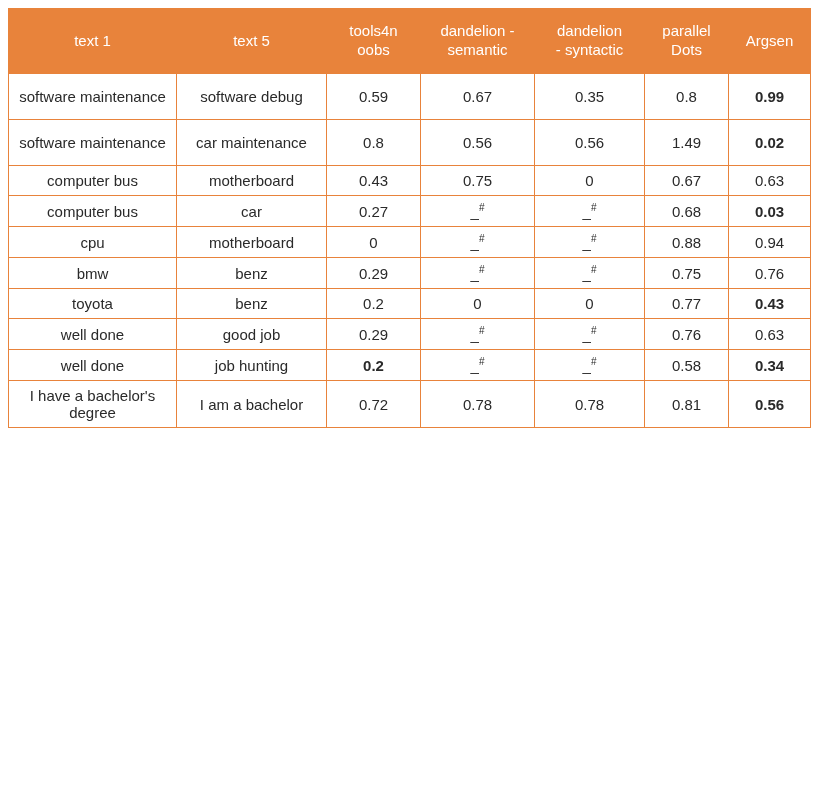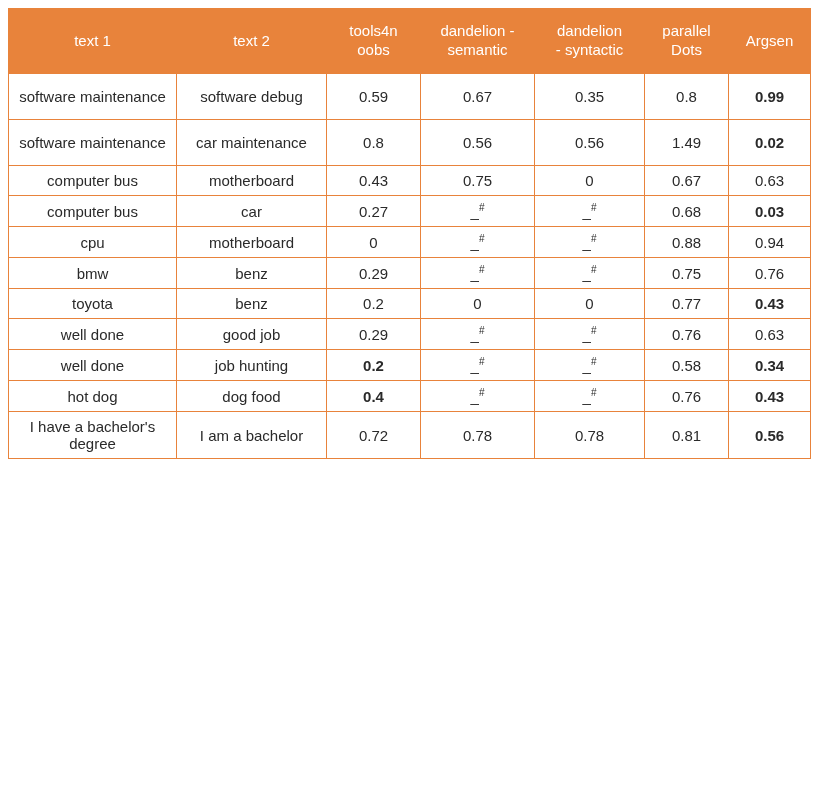--- a/index.html
+++ b/index.html
@@ -53,21 +53,21 @@
       <col class="col-text2">
       <col class="col-t4n">
     <col class="col-dsem">
       <col class="col-dsyn">
       <col class="col-pd">
       <col class="col-arg">
   </colgroup>
   <thead>
     <tr>
       <th>text 1</th>
-      <th>text 2</th>
+      <th>text 5</th>
       <th>tools4n<br>oobs</th>
       <th>dandelion -<br>semantic</th>
       <th>dandelion<br>- syntactic</th>
       <th>parallel<br>Dots</th>
       <th>Argsen</th>
     </tr>
   </thead>
   <tbody id="tbody">
       <tr class="tall">
         <td>software maintenance</td>
@@ -143,29 +143,20 @@
       </tr>
       <tr class="norm">
         <td>well done</td>
         <td>job hunting</td>
         <td class="bold">0.2</td>
         <td><span class="hash-mark">_<sup>#</sup></span></td>
         <td><span class="hash-mark">_<sup>#</sup></span></td>
         <td>0.58</td>
         <td class="bold">0.34</td>
       </tr>
-      <tr class="norm">
-        <td>hot dog</td>
-        <td>dog food</td>
-        <td class="bold">0.4</td>
-        <td><span class="hash-mark">_<sup>#</sup></span></td>
-        <td><span class="hash-mark">_<sup>#</sup></span></td>
-        <td>0.76</td>
-        <td class="bold">0.43</td>
-      </tr>
       <tr class="tall">
         <td>I have a bachelor's degree</td>
         <td>I am a bachelor</td>
         <td>0.72</td>
         <td>0.78</td>
         <td>0.78</td>
         <td>0.81</td>
         <td class="bold">0.56</td>
       </tr>
     </tbody>

